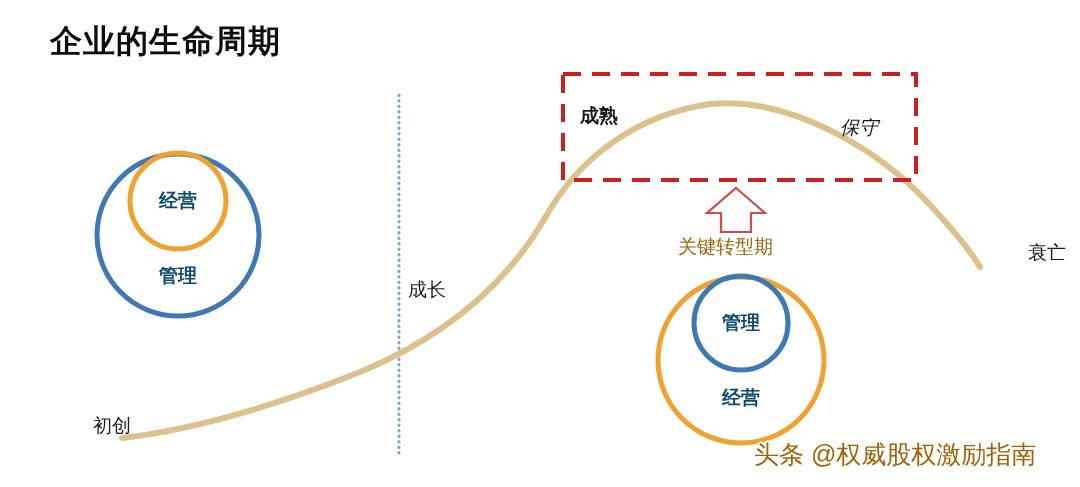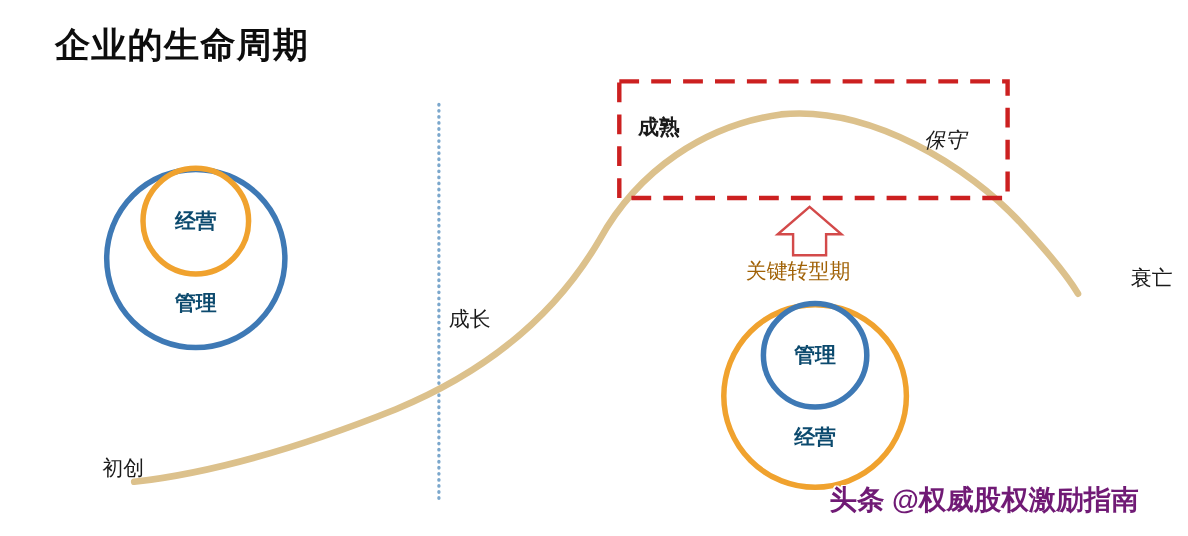--- a/index.html
+++ b/index.html
@@ -60,22 +60,22 @@
     top: 234px;
     font-size: 19px;
     color: #a16207;
     white-space: nowrap;
   }
   .watermark {
     position: absolute;
     left: 754px;
     top: 438px;
     font-size: 25px;
-    font-weight: bold;
-    color: #701a75;
+    font-weight: normal;
+    color: #a16207;
     white-space: nowrap;
     letter-spacing: 0px;
     text-shadow:
       -1.3px -1.3px 0 #ffffff,
        1.3px -1.3px 0 #ffffff,
       -1.3px  1.3px 0 #ffffff,
        1.3px  1.3px 0 #ffffff,
        0 -1.6px 0 #ffffff,
        0  1.6px 0 #ffffff,
       -1.6px 0 0 #ffffff,

